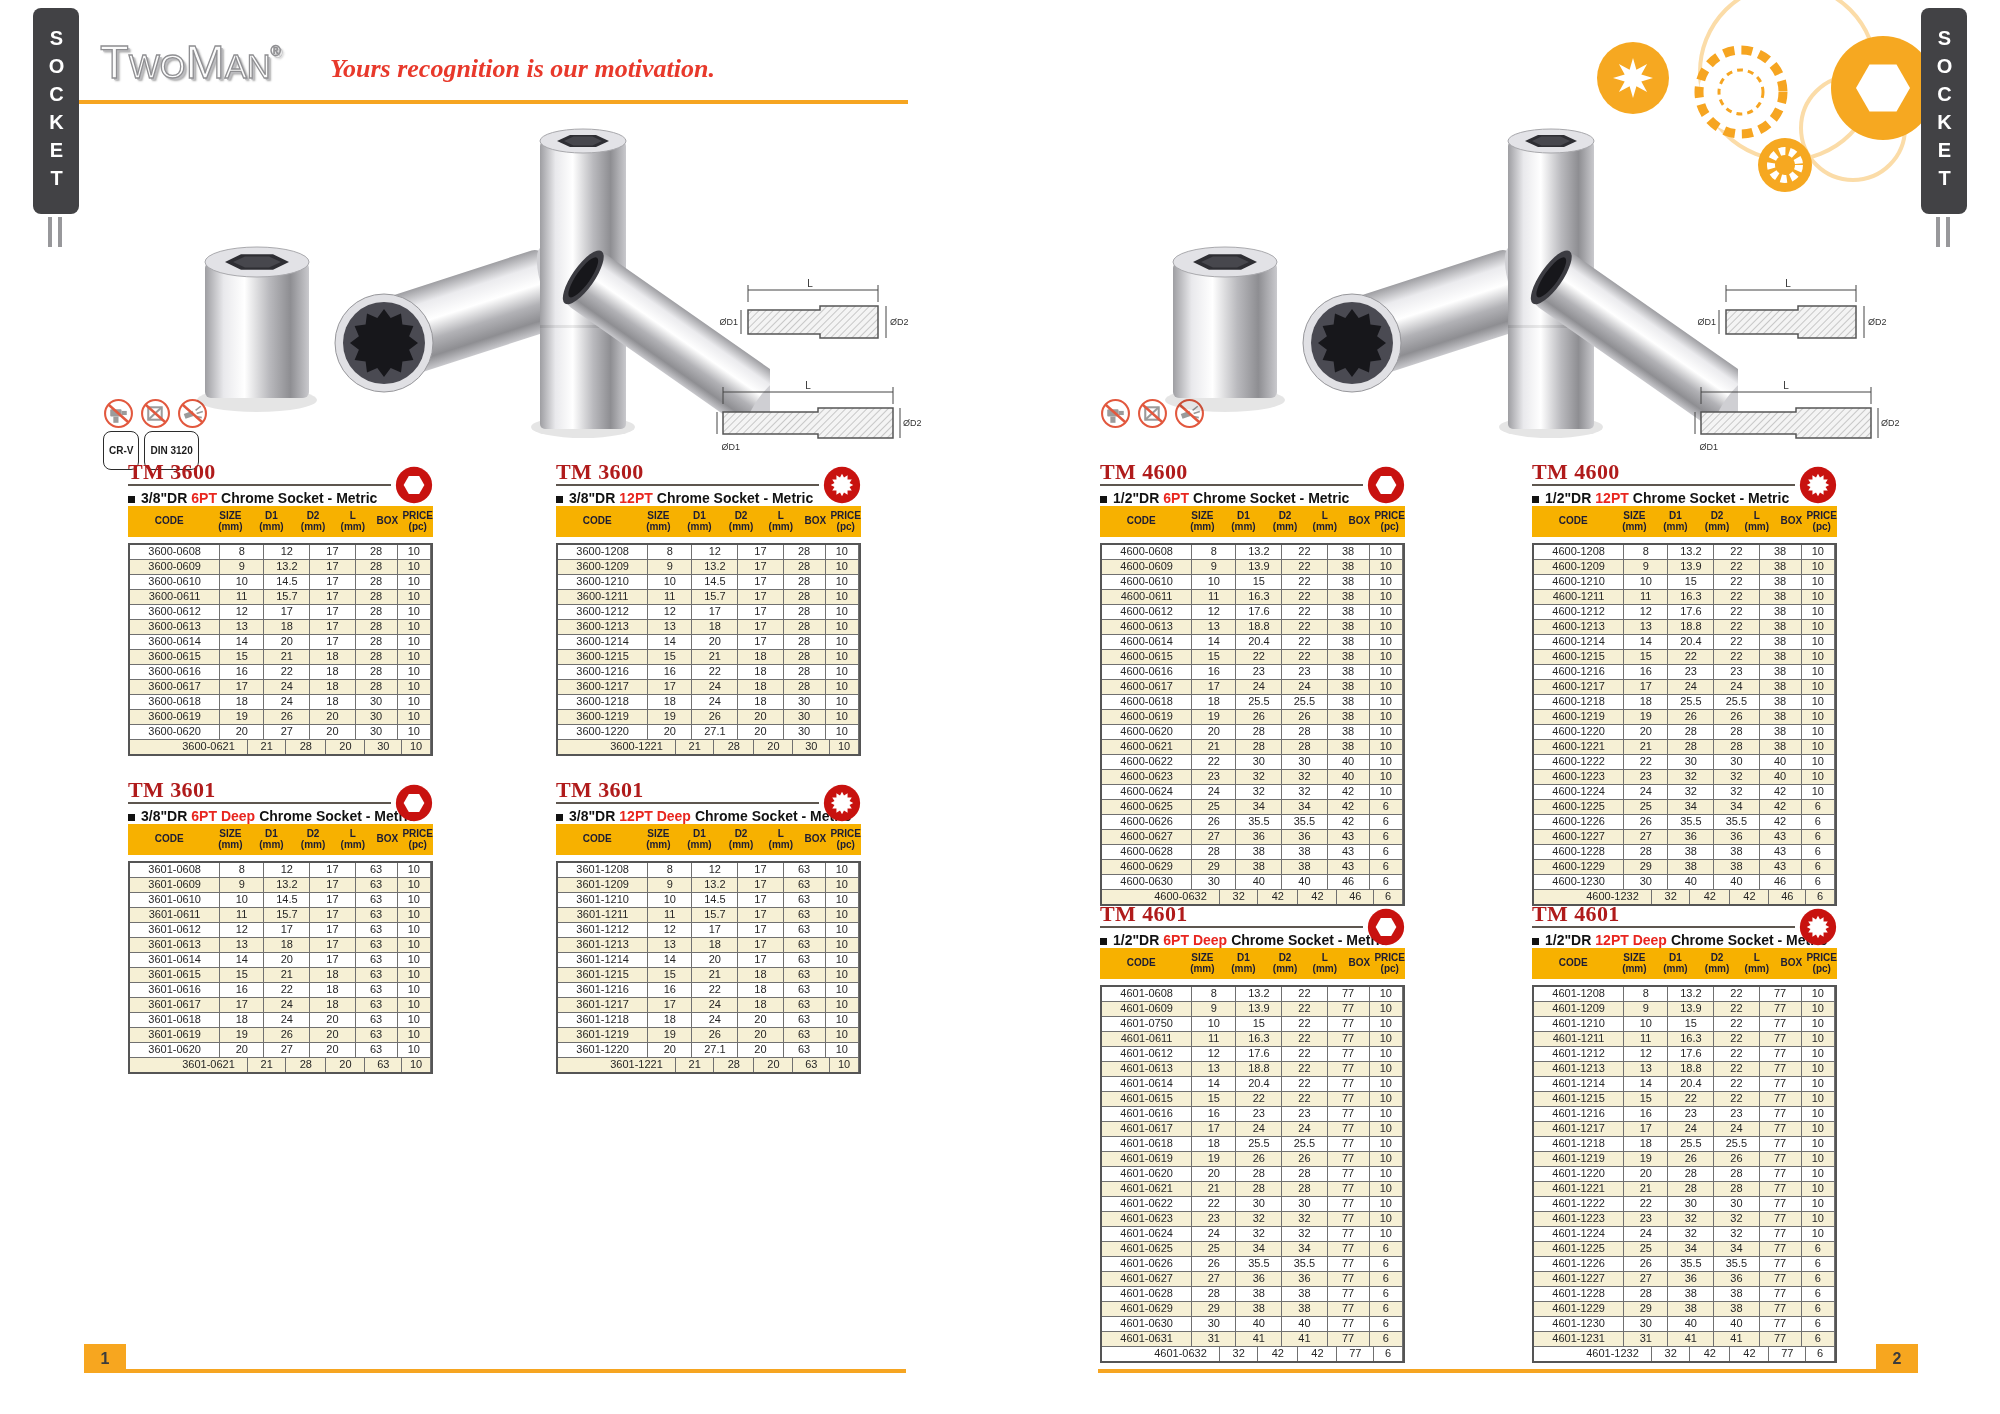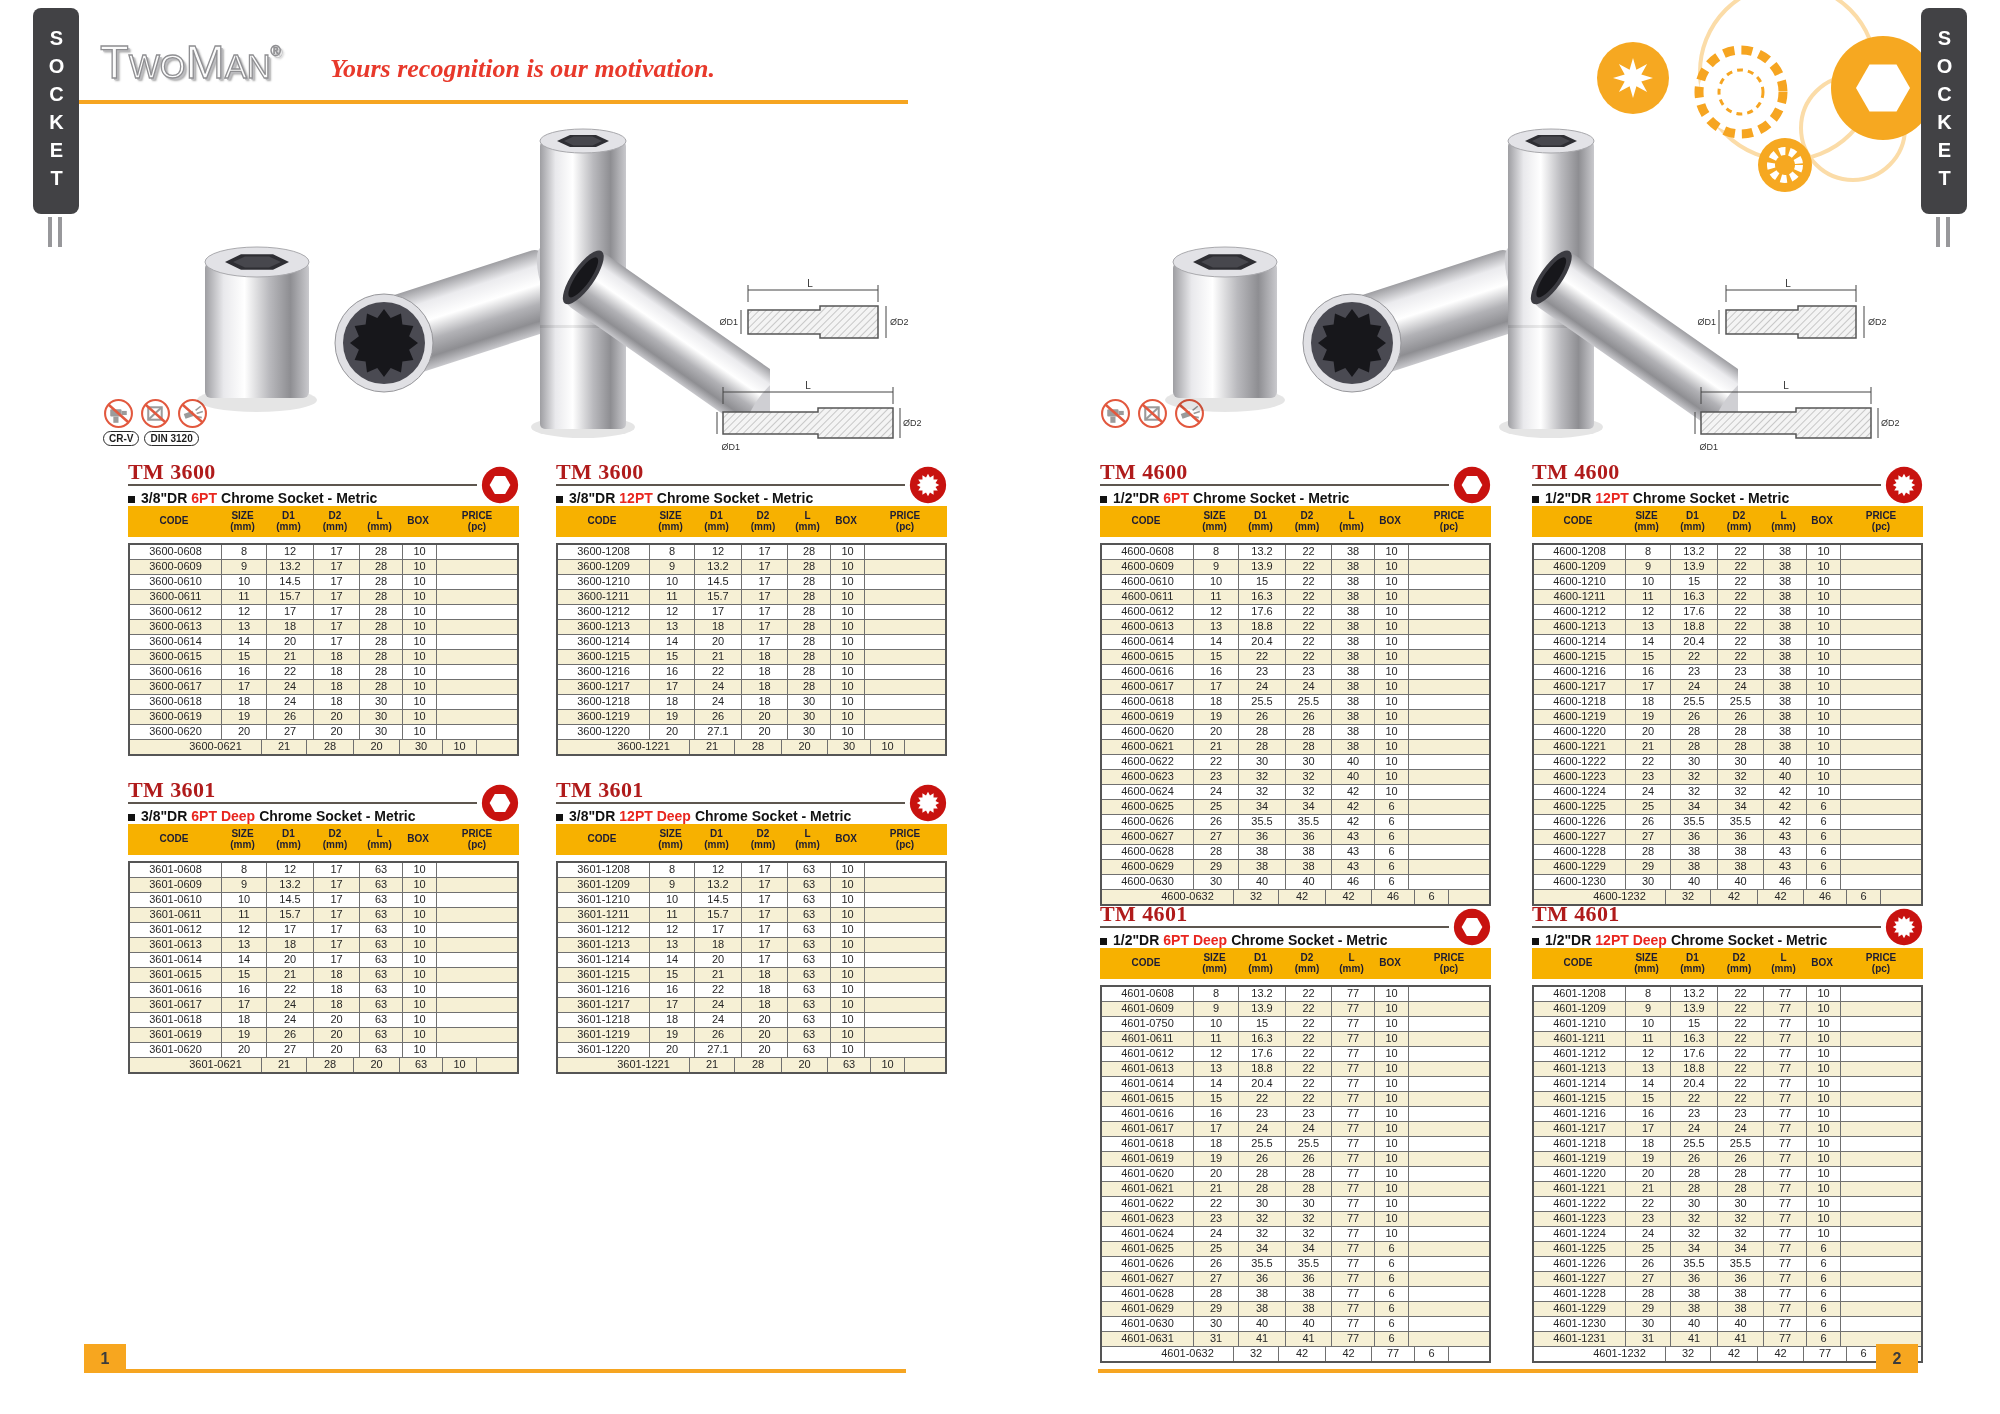--- a/index.html
+++ b/index.html
@@ -33,25 +33,25 @@
   .pagenum{position:absolute;top:1344px;width:42px;height:29px;background:#F7A61F;color:#3c3c3c;
            font-weight:bold;font-size:16px;display:flex;align-items:center;justify-content:center;}
   .pn1{left:84px}.pn2{left:1876px}
 
   
   .safety{position:absolute;width:170px;}
   .safety .nos{display:flex;gap:6px;}
   .safety .no{width:31px;height:31px;}
   .safety .pills{display:flex;gap:5px;margin-top:2px;}
   .pill{border:1.5px solid #2b2b2b;border-radius:8px;background:#fff;color:#1c1c1c;
-        font-size:10px;font-weight:bold;padding:0 5px;line-height:13px;white-space:nowrap;}
+        font-size:10px;font-weight:bold;padding:12px 5px;line-height:13px;white-space:nowrap;}
   .saf-l{left:103px;top:398px}.saf-r{left:1100px;top:398px}
 
   
-  .section{position:absolute;width:391px;}
+  .section{position:absolute;width:305px;}
   .sx0{left:128px;top:460px}.sx1{left:556px;top:460px}
   .sx2{left:128px;top:778px}.sx3{left:556px;top:778px}
   .sx4{left:1100px;top:460px}.sx5{left:1532px;top:460px}
   .sx6{left:1100px;top:902px}.sx7{left:1532px;top:902px}
 
   .sec-title{font-family:"Liberation Serif",serif;font-weight:bold;font-size:22px;line-height:24px;
              color:#B01B1B;letter-spacing:.4px;}
   .sec-rule{height:2px;background:#5d564f;width:calc(100% - 42px);}
   .sec-badge{position:absolute;right:0;top:6px;width:38px;height:38px;}
   .sec-sub{margin-top:4px;font-size:14px;font-weight:bold;color:#121212;white-space:nowrap;}

